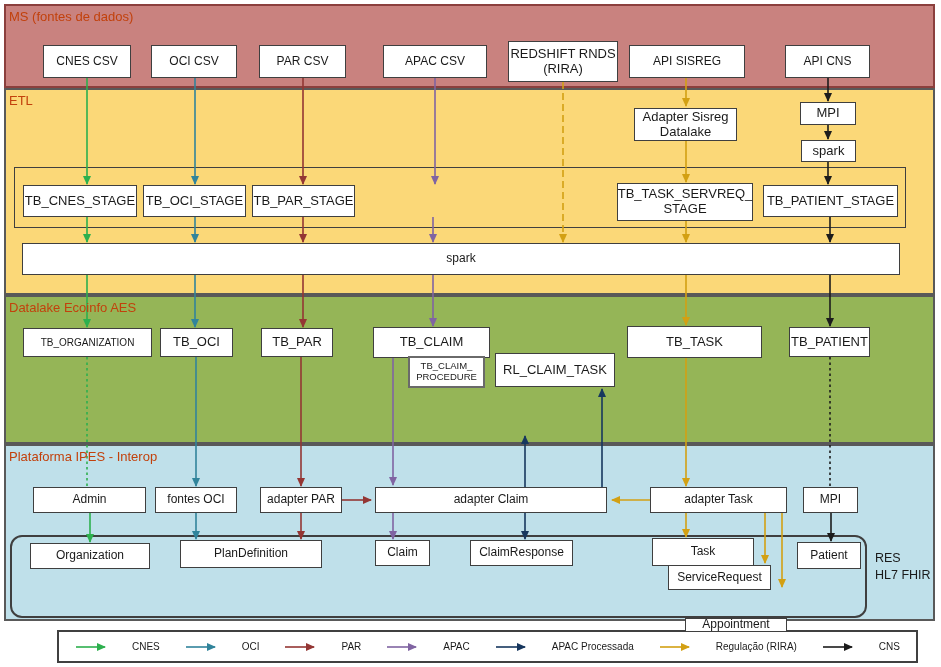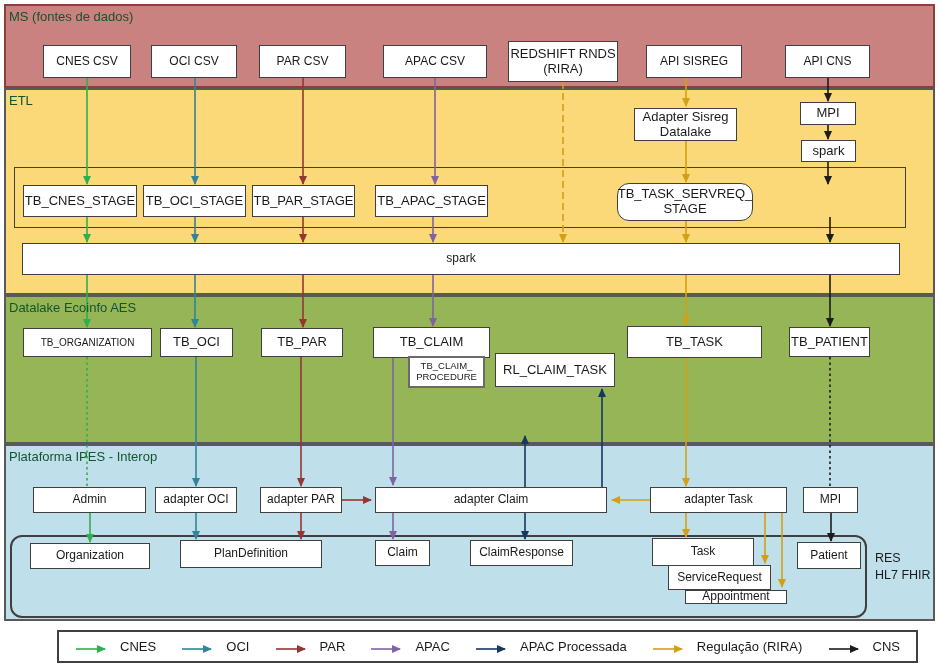--- a/index.html
+++ b/index.html
@@ -3,21 +3,21 @@
 <meta charset="utf-8">
 <style>
   html,body{margin:0;padding:0;background:#fff;}
   .canvas{position:relative;width:941px;height:667px;background:#fff;
           font-family:"Liberation Sans",sans-serif;color:#1a1a1a;overflow:hidden;}
   .band{position:absolute;left:4px;width:931px;box-sizing:border-box;z-index:0;}
   .band-ms{top:4px;height:84px;background:var(--ms_fill);border:2px solid var(--ms_border);}
   .band-etl{top:88px;height:207px;background:var(--etl_fill);border:2px solid var(--band_border);}
   .band-datalake{top:295px;height:149px;background:var(--datalake_fill);border:2px solid var(--band_border);}
   .band-ipes{top:444px;height:177px;background:var(--ipes_fill);border:2px solid var(--band_border);}
-  .band-label{position:absolute;top:5px;left:9px;font-size:13px;color:#14532d;z-index:2;}
+  .band-label{position:absolute;top:5px;left:9px;font-size:13px;color:#c2410c;z-index:2;}
   .node{position:absolute;background:#fff;border:1.5px solid #3f3f3f;box-sizing:border-box;
         display:flex;align-items:center;justify-content:center;text-align:center;
         font-size:12px;line-height:1.15;white-space:pre-line;z-index:2;}
   .container-box{position:absolute;border:1.5px solid #3f3f3f;box-sizing:border-box;
         background:transparent;z-index:1;}
   .fs11{font-size:13px;} .fs10{font-size:10px;} .fs9{font-size:9.5px;}
   .rounded{border-radius:12px;border-width:2px;}
   .proc{border-color:#6a6a6a;border-width:2px;}
   .res-note{position:absolute;left:875px;top:550px;font-size:12.5px;line-height:1.35;
         white-space:pre-line;z-index:2;}
@@ -26,21 +26,21 @@
   .f-cnes{stroke:var(--cnes);} .f-oci{stroke:var(--oci);} .f-par{stroke:var(--par);}
   .f-apac{stroke:var(--apac);} .f-proc{stroke:var(--apac_processada);}
   .f-reg{stroke:var(--regulacao);} .f-cns{stroke:var(--cns);}
   .m-cnes{fill:var(--cnes);} .m-oci{fill:var(--oci);} .m-par{fill:var(--par);}
   .m-apac{fill:var(--apac);} .m-proc{fill:var(--apac_processada);}
   .m-reg{fill:var(--regulacao);} .m-cns{fill:var(--cns);}
   .dot{stroke-dasharray:2.5,3;} .dash{stroke-dasharray:7,4;}
   .legend{position:absolute;left:57px;top:630px;width:861px;height:33px;background:#fff;
         border:2px solid #404040;box-sizing:border-box;display:flex;align-items:center;
         justify-content:space-between;padding:0 16px;z-index:2;}
-  .legend-item{display:inline-flex;align-items:flex-end;gap:7px;font-size:13px;}
+  .legend-item{display:inline-flex;align-items:center;gap:19px;font-size:10px;}
   .legend-item svg{display:block;}
 </style>
 </head>
 <body>
 
 <div class="canvas">
 
   <div class="band band-ms"></div>
   <div class="band band-etl"></div>
   <div class="band band-datalake"></div>
@@ -135,59 +135,59 @@
       <line class="f-cns" x1="831" y1="513" x2="831" y2="541" marker-end="url(#mk-cns)"></line>
     </g>
   </svg>
 
   <div class="node" style="left:43px;top:45px;width:88px;height:33px;">CNES CSV</div>
   <div class="node" style="left:151px;top:45px;width:86px;height:33px;">OCI CSV</div>
   <div class="node" style="left:259px;top:45px;width:87px;height:33px;">PAR CSV</div>
   <div class="node" style="left:383px;top:45px;width:104px;height:33px;">APAC CSV</div>
   <div class="node fs11" style="left:508px;top:41px;width:110px;height:41px;">REDSHIFT RNDS
 (RIRA)</div>
-  <div class="node" style="left:646px;top:45px;width:96px;height:33px;">API SISREG</div>
+  <div class="node" style="left:629px;top:45px;width:116px;height:33px;">API SISREG</div>
   <div class="node" style="left:785px;top:45px;width:85px;height:33px;">API CNS</div>
 
   <div class="node fs11" style="left:634px;top:108px;width:103px;height:33px;">Adapter Sisreg
 Datalake</div>
   <div class="node fs11" style="left:800px;top:102px;width:56px;height:23px;">MPI</div>
   <div class="node fs11" style="left:801px;top:140px;width:55px;height:22px;">spark</div>
   <div class="node fs11" style="left:23px;top:185px;width:114px;height:32px;">TB_CNES_STAGE</div>
   <div class="node fs11" style="left:143px;top:185px;width:103px;height:32px;">TB_OCI_STAGE</div>
   <div class="node fs11" style="left:252px;top:185px;width:103px;height:32px;">TB_PAR_STAGE</div>
-  <div class="node fs11" style="left:375px;top:185px;width:113px;height:32px;">TB_APAC_STAGE</div>
-  <div class="node fs11" style="left:617px;top:183px;width:136px;height:38px;border-radius:12px;">TB_TASK_SERVREQ_
+  <div class="node fs11" style="left:617px;top:183px;width:136px;height:38px;">TB_TASK_SERVREQ_
 STAGE</div>
+  <div class="node fs11" style="left:763px;top:185px;width:135px;height:32px;">TB_PATIENT_STAGE</div>
   <div class="node" style="left:22px;top:243px;width:878px;height:32px;">spark</div>
 
   <div class="node fs10" style="left:23px;top:328px;width:129px;height:29px;">TB_ORGANIZATION</div>
   <div class="node fs11" style="left:160px;top:328px;width:73px;height:29px;">TB_OCI</div>
-  <div class="node fs11" style="left:261px;top:328px;width:82px;height:29px;">TB_PAR</div>
+  <div class="node fs11" style="left:261px;top:328px;width:72px;height:29px;">TB_PAR</div>
   <div class="node fs11" style="left:373px;top:327px;width:117px;height:31px;">TB_CLAIM</div>
   <div class="node fs9 proc" style="left:408px;top:356px;width:77px;height:32px;z-index:3;">TB_CLAIM_
 PROCEDURE</div>
   <div class="node fs11" style="left:495px;top:353px;width:120px;height:34px;">RL_CLAIM_TASK</div>
   <div class="node fs11" style="left:619px;top:326px;width:135px;height:32px;margin-left:8px;">TB_TASK</div>
   <div class="node fs11" style="left:789px;top:327px;width:81px;height:30px;">TB_PATIENT</div>
 
   <div class="node" style="left:33px;top:487px;width:113px;height:26px;">Admin</div>
-  <div class="node" style="left:155px;top:487px;width:82px;height:26px;">adapter OCI</div>
+  <div class="node" style="left:155px;top:487px;width:82px;height:26px;">fontes OCI</div>
   <div class="node" style="left:260px;top:487px;width:82px;height:26px;">adapter PAR</div>
   <div class="node" style="left:375px;top:487px;width:232px;height:26px;">adapter Claim</div>
   <div class="node" style="left:650px;top:487px;width:137px;height:26px;">adapter Task</div>
   <div class="node" style="left:803px;top:487px;width:55px;height:26px;">MPI</div>
 
   <div class="node" style="left:30px;top:543px;width:120px;height:26px;">Organization</div>
   <div class="node" style="left:180px;top:540px;width:142px;height:28px;">PlanDefinition</div>
   <div class="node" style="left:375px;top:540px;width:55px;height:26px;">Claim</div>
   <div class="node" style="left:470px;top:540px;width:103px;height:26px;">ClaimResponse</div>
   <div class="node" style="left:652px;top:538px;width:102px;height:28px;">Task</div>
   <div class="node" style="left:668px;top:565px;width:103px;height:25px;z-index:3;">ServiceRequest</div>
-  <div class="node" style="left:685px;top:590px;width:102px;height:14px;z-index:4;">Appointment</div>
+  <div class="node" style="left:685px;top:618px;width:102px;height:14px;z-index:4;">Appointment</div>
   <div class="node" style="left:797px;top:542px;width:64px;height:27px;">Patient</div>
   <div class="res-note">RES
 HL7 FHIR</div>
 
   <div class="legend">
     <span class="legend-item">
       <svg width="38" height="10">
           <line class="f-cnes" x1="1" y1="5" x2="30" y2="5" marker-end="url(#mk-cnes)"></line>
         </svg>
       <span>CNES</span>

